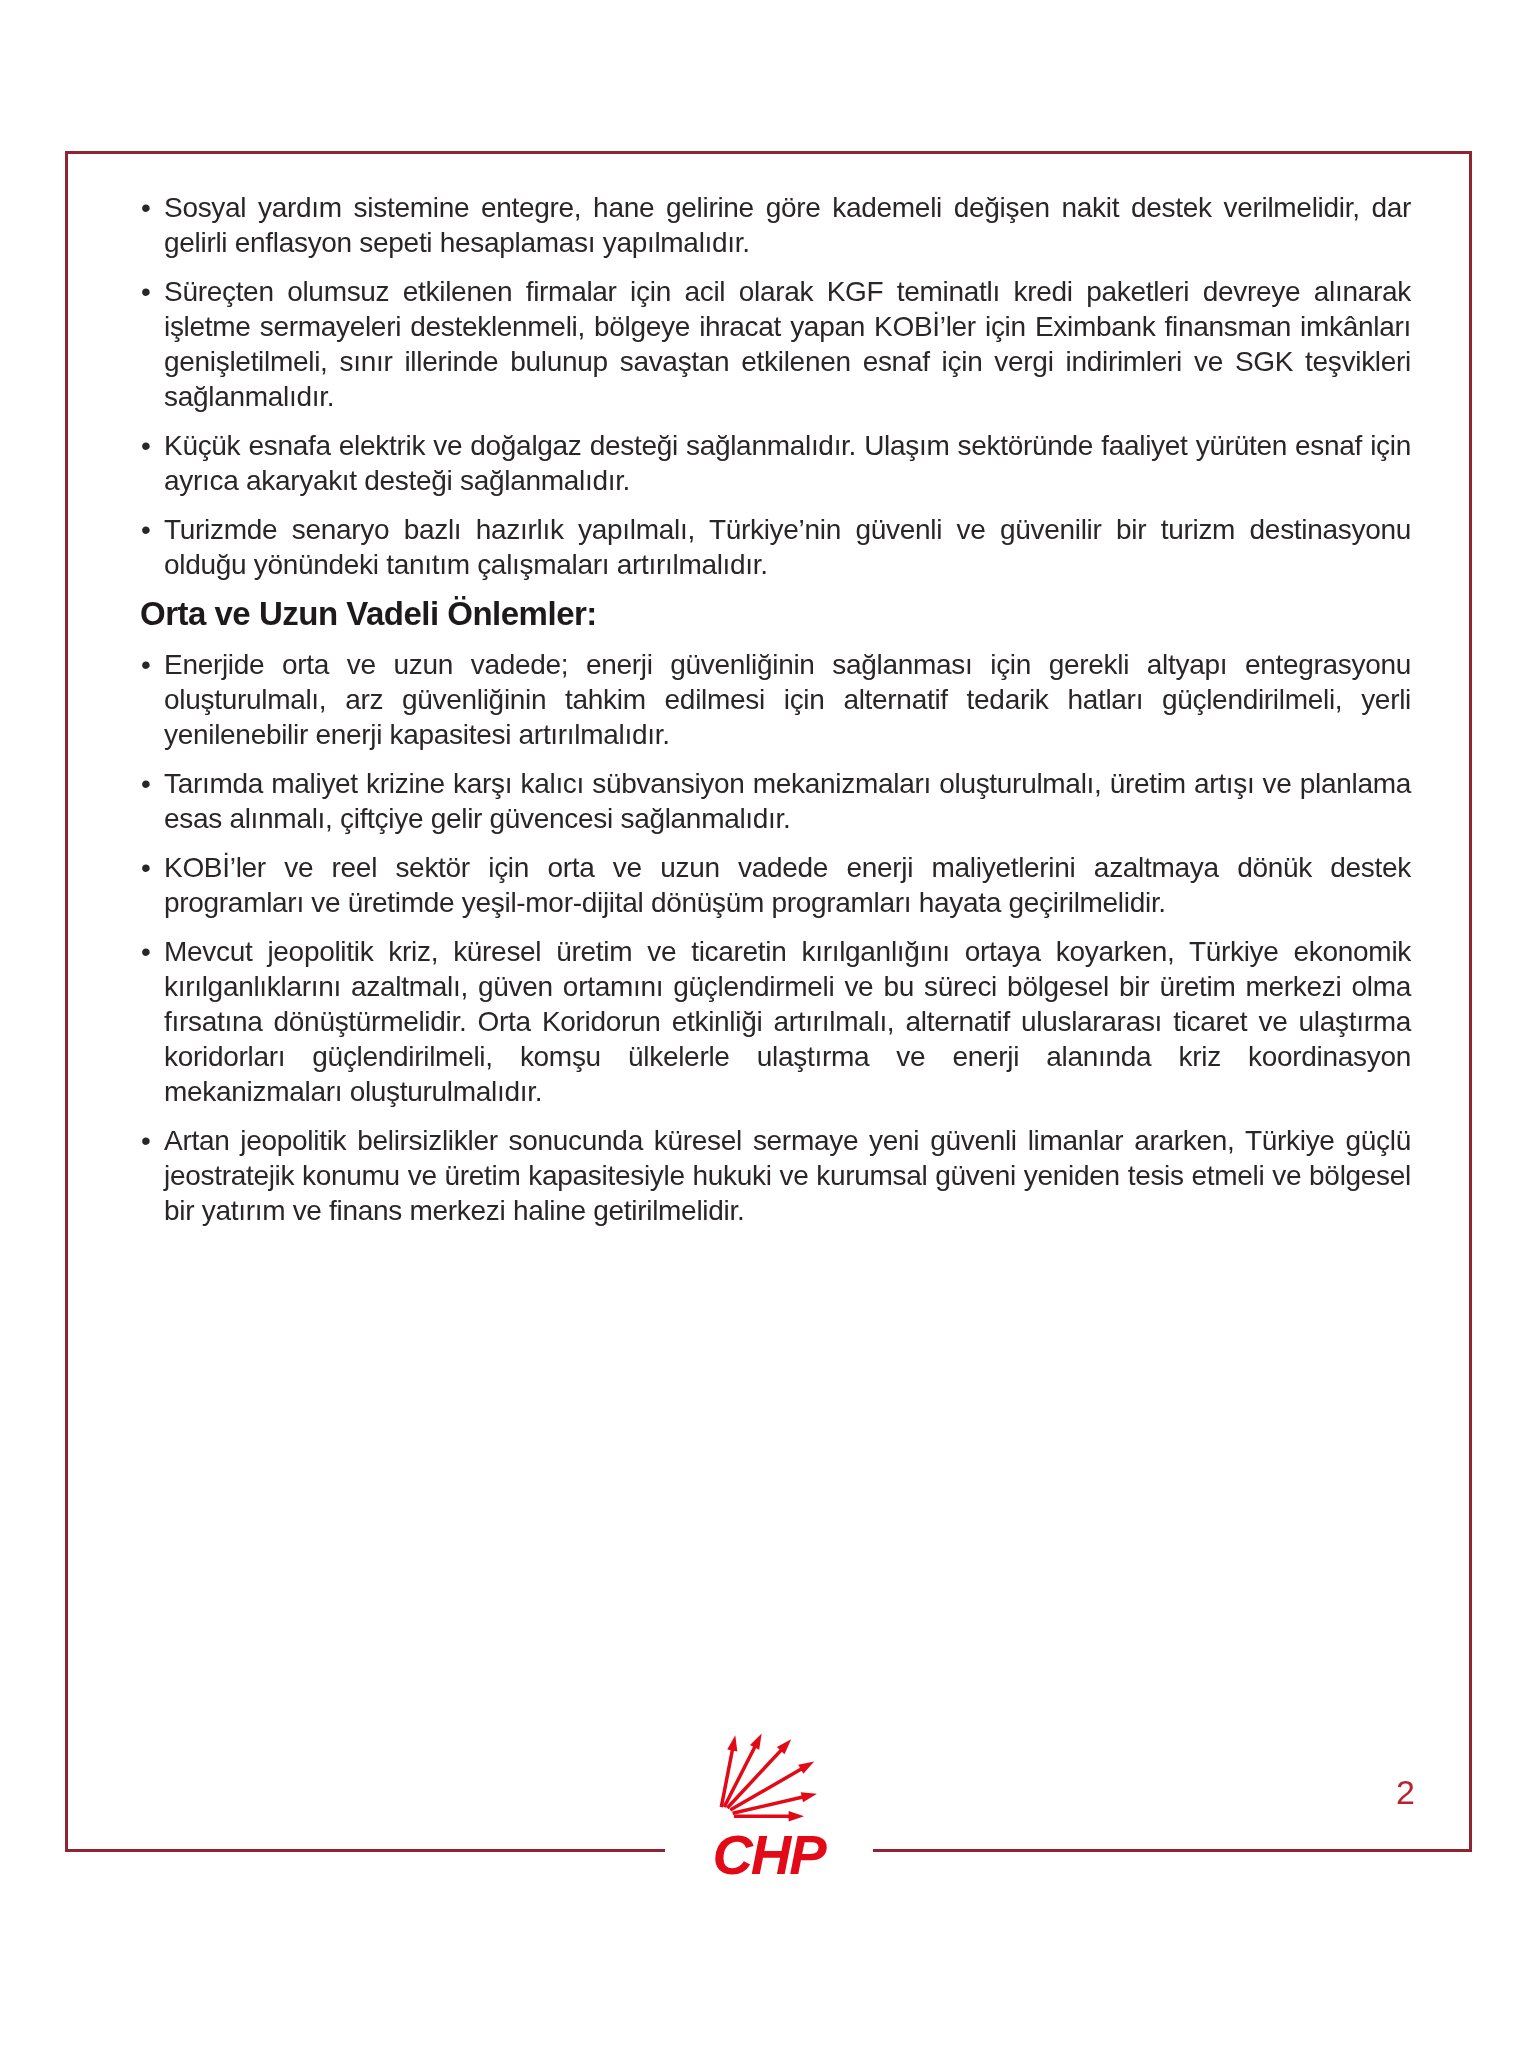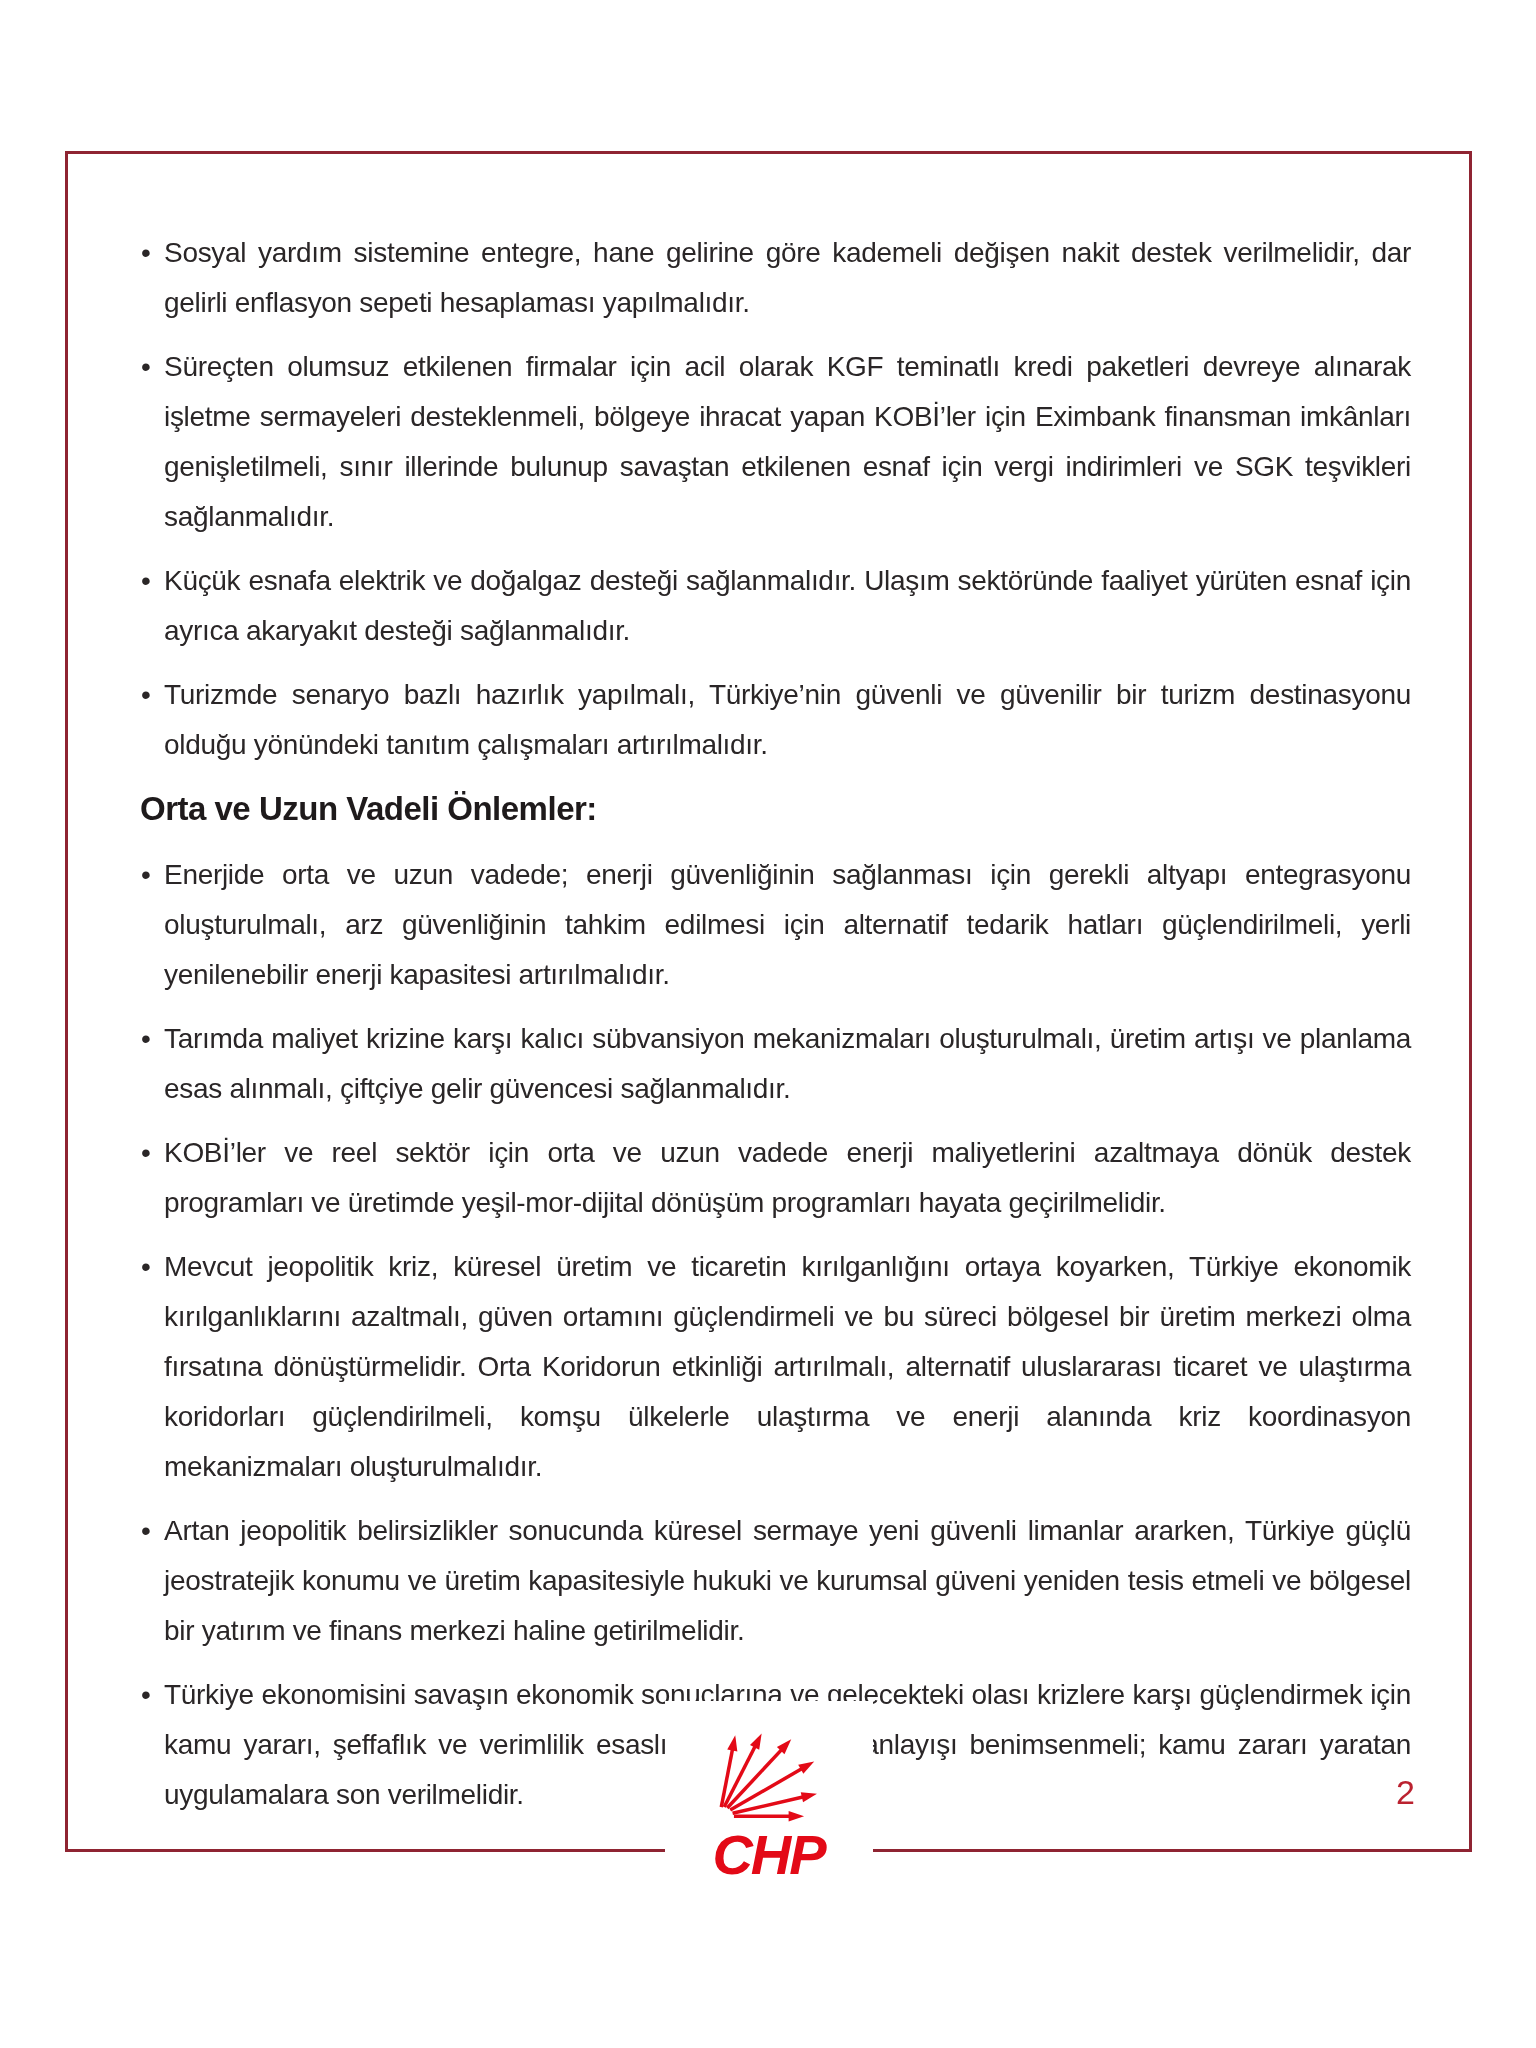--- a/index.html
+++ b/index.html
@@ -15,24 +15,24 @@
     position: absolute;
     left: 65px;
     top: 151px;
     width: 1407px;
     height: 1701px;
     border: 3px solid #8f2432;
     box-sizing: border-box;
     background: #ffffff;
   }
   .content {
-    padding: 74px 58px 0 72px;
+    padding: 36px 58px 0 72px;
     color: #2a2627;
     font-size: 28px;
-    line-height: 50px;
+    line-height: 35px;
     letter-spacing: -0.3px;
     text-align: justify;
   }
   ul.bullets {
     list-style: none;
     margin: 0;
     padding: 0;
   }
   ul.bullets li {
     position: relative;
@@ -101,21 +101,20 @@
       </ul>
 
       <h2 class="section-heading">Orta ve Uzun Vadeli Önlemler:</h2>
 
       <ul class="bullets">
         <li>Enerjide orta ve uzun vadede; enerji güvenliğinin sağlanması için gerekli altyapı entegrasyonu oluşturulmalı, arz güvenliğinin tahkim edilmesi için alternatif tedarik hatları güçlendirilmeli, yerli yenilenebilir enerji kapasitesi artırılmalıdır.</li>
         <li>Tarımda maliyet krizine karşı kalıcı sübvansiyon mekanizmaları oluşturulmalı, üretim artışı ve planlama esas alınmalı, çiftçiye gelir güvencesi sağlanmalıdır.</li>
         <li>KOBİ’ler ve reel sektör için orta ve uzun vadede enerji maliyetlerini azaltmaya dönük destek programları ve üretimde yeşil-mor-dijital dönüşüm programları hayata geçirilmelidir.</li>
         <li>Mevcut jeopolitik kriz, küresel üretim ve ticaretin kırılganlığını ortaya koyarken, Türkiye ekonomik kırılganlıklarını azaltmalı, güven ortamını güçlendirmeli ve bu süreci bölgesel bir üretim merkezi olma fırsatına dönüştürmelidir. Orta Koridorun etkinliği artırılmalı, alternatif uluslararası ticaret ve ulaştırma koridorları güçlendirilmeli, komşu ülkelerle ulaştırma ve enerji alanında kriz koordinasyon mekanizmaları oluşturulmalıdır.</li>
         <li>Artan jeopolitik belirsizlikler sonucunda küresel sermaye yeni güvenli limanlar ararken, Türkiye güçlü jeostratejik konumu ve üretim kapasitesiyle hukuki ve kurumsal güveni yeniden tesis etmeli ve bölgesel bir yatırım ve finans merkezi haline getirilmelidir.</li>
-        <li>Türkiye ekonomisini savaşın ekonomik sonuçlarına ve gelecekteki olası krizlere karşı güçlendirmek için kamu yararı, şeffaflık ve verimlilik esaslı yeni bir bütçe anlayışı benimsenmeli; kamu zararı yaratan uygulamalara son verilmelidir.</li>
       </ul>
     </div>
 
     <div class="page-number">2</div>
 
     <div class="logo">
       <span>
         <svg width="132" height="100" viewBox="0 0 128 96" xmlns="http://www.w3.org/2000/svg">
           <g stroke="#e30a17" stroke-width="3.4" fill="#e30a17">
             <g transform="translate(16,88) rotate(-79)">

